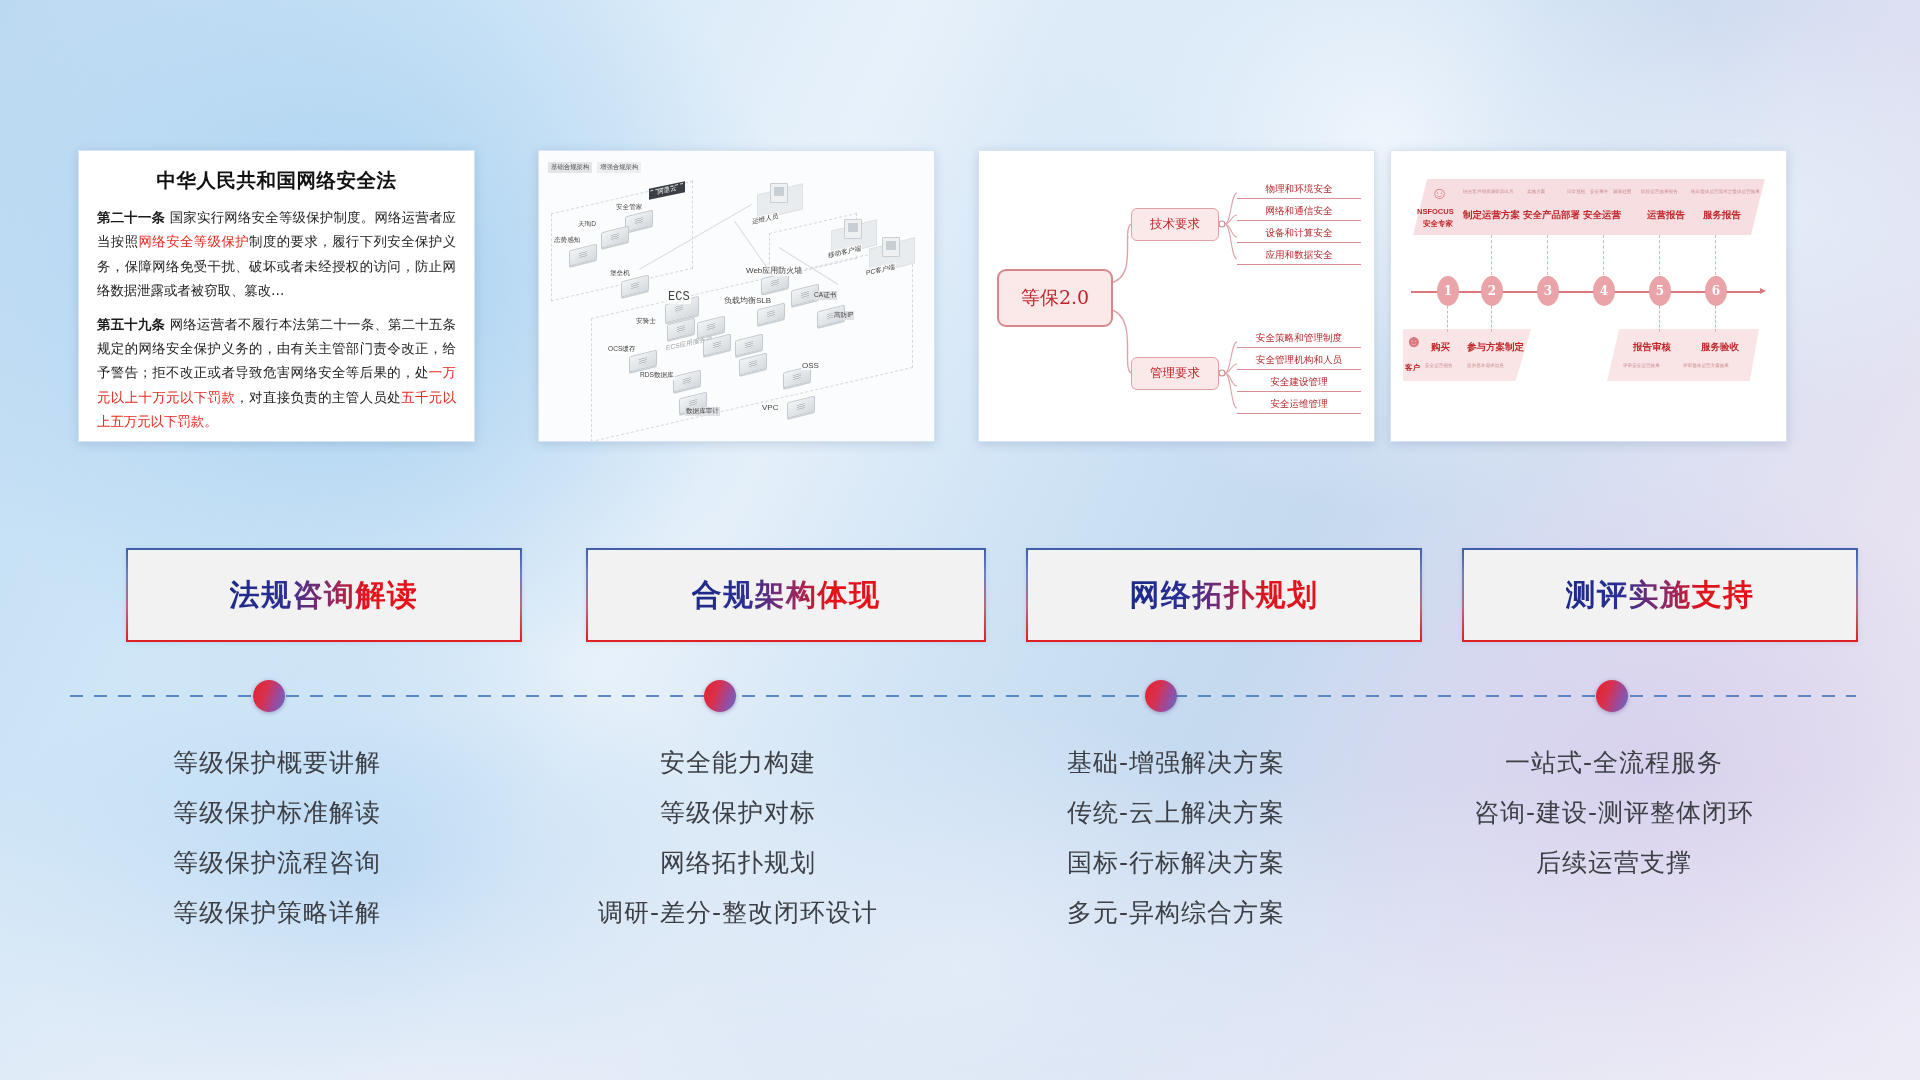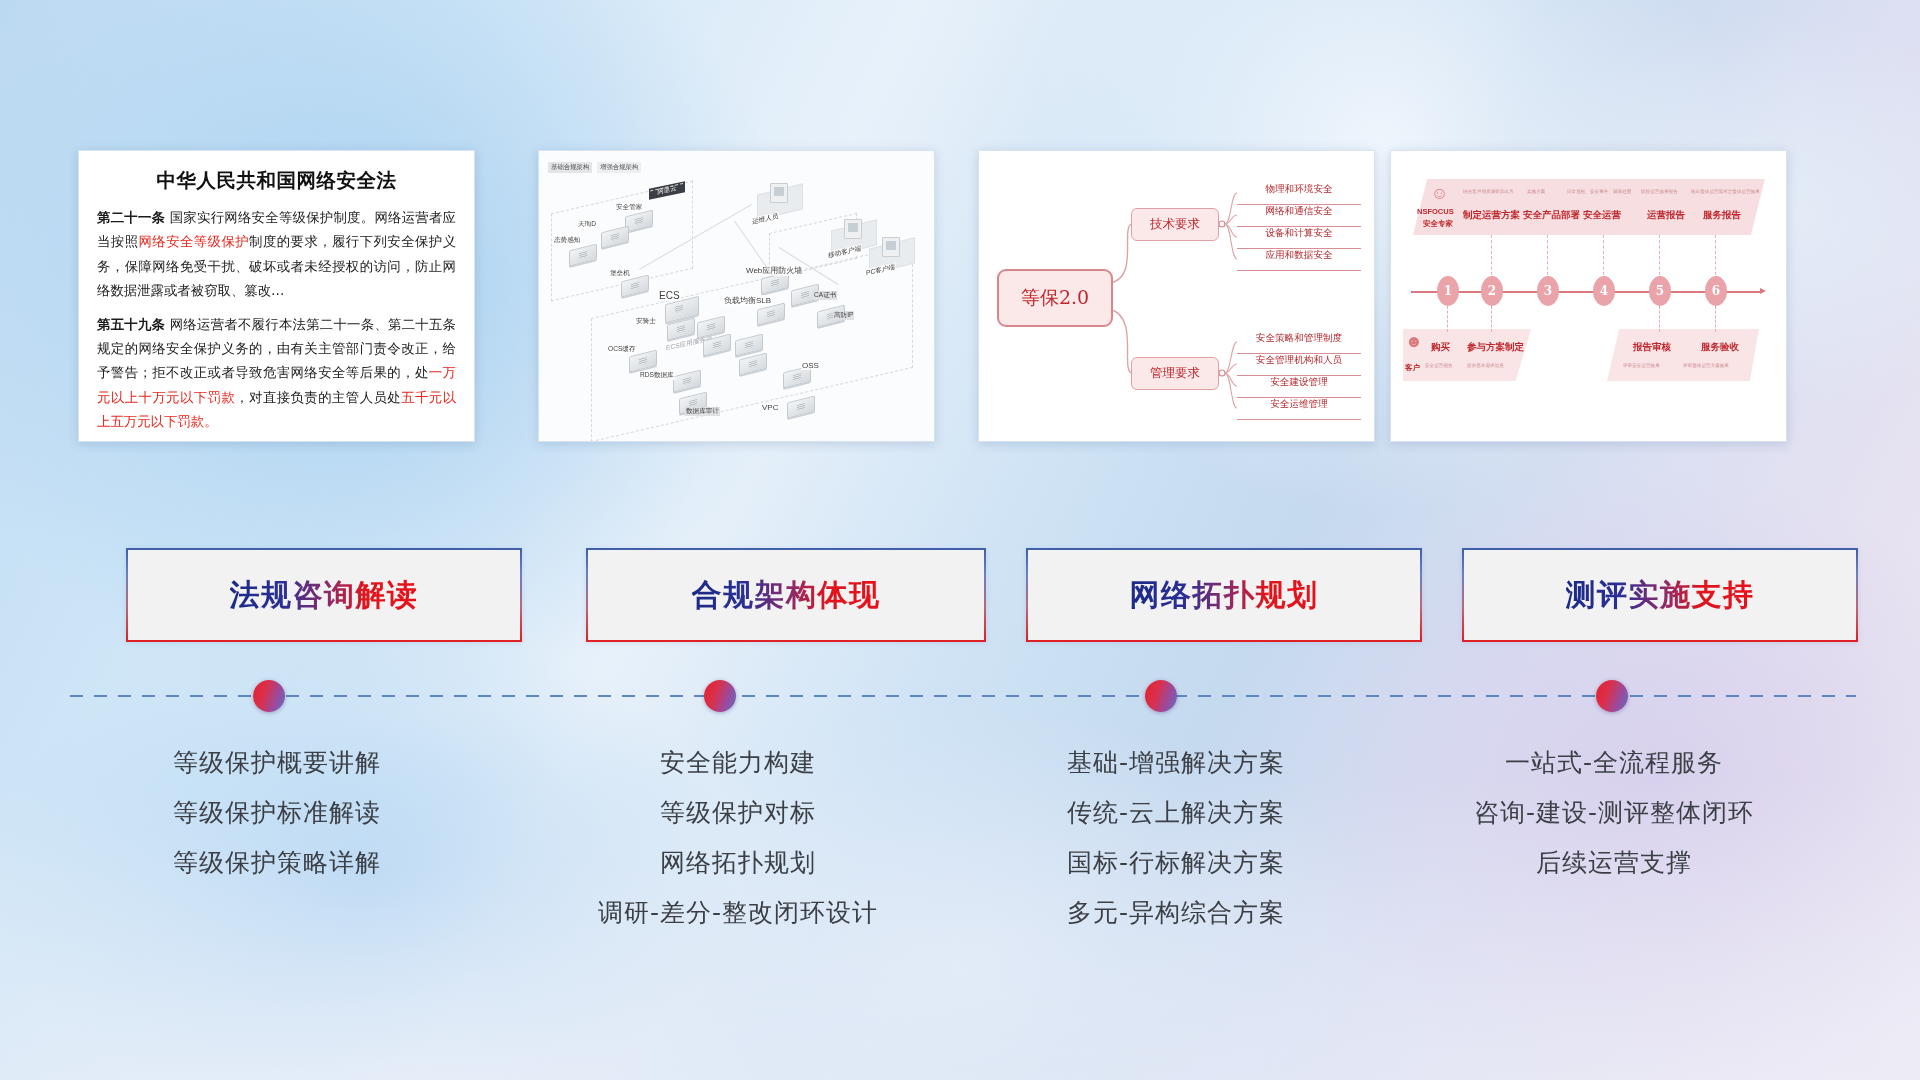--- a/index.html
+++ b/index.html
@@ -75,21 +75,21 @@
     display:flex;align-items:center;justify-content:center;
     font-size:19px;color:#c0272d;font-family:"DejaVu Serif","Liberation Serif",serif;}
   .mind .node{position:absolute;width:86px;height:31px;background:#fbe9ea;
     border:1.4px solid #e0a0a4;border-radius:6px;
     display:flex;align-items:center;justify-content:center;
     font-size:12.5px;color:#c0272d;font-family:"DejaVu Serif","Liberation Serif",serif;}
   .mind .node.tech{left:152px;top:57px;}
   .mind .node.mgmt{left:152px;top:206px;}
   .mind .leaf{position:absolute;left:258px;width:124px;font-size:9.6px;color:#b3272d;
     font-family:"DejaVu Serif","Liberation Serif",serif;text-align:center;
-    padding-bottom:8px;border-bottom:1.6px solid #d98e93;}
+    padding-bottom:2px;border-bottom:1.6px solid #d98e93;}
   .mind svg{position:absolute;inset:0;width:100%;height:100%;}
 
   
   .nf{position:relative;width:100%;height:100%;background:#fff;}
   .nf .bandTop{position:absolute;left:22px;top:28px;width:352px;height:56px;
     background:#f7dfe1;
     clip-path:polygon(4% 0,100% 0,96% 100%,0 100%);}
   .nf .bandA{position:absolute;left:12px;top:178px;width:128px;height:52px;
     background:#f9e5e6;clip-path:polygon(0 0,100% 0,88% 100%,0 100%);}
   .nf .bandB{position:absolute;left:216px;top:178px;width:152px;height:52px;
@@ -197,21 +197,21 @@
       <div class="lbl" style="left:76px;top:52px;">安全管家</div>
       <div class="srv" style="left:62px;top:78px;"></div>
       <div class="lbl" style="left:38px;top:69px;">天珣D</div>
       <div class="srv" style="left:30px;top:96px;"></div>
       <div class="lbl" style="left:14px;top:85px;">态势感知</div>
 
       <div class="srv" style="left:82px;top:127px;"></div>
       <div class="lbl" style="left:70px;top:118px;">堡垒机</div>
 
       <div class="srv" style="left:126px;top:149px;width:32px;height:17px;"></div>
-      <div class="lbl" style="left:119px;top:139px;font-size:10px;">ECS</div>
+      <div class="lbl" style="left:128px;top:139px;font-size:12px;font-family:Liberation Mono, monospace;">ECS</div>
       <div class="srv" style="left:128px;top:170px;"></div>
       <div class="lbl" style="left:96px;top:166px;">安骑士</div>
       <div class="lbl" style="left:126px;top:188px;transform:skewY(-13deg);color:#9aa1a8;">ECS应用服务器</div>
 
       <div class="srv" style="left:158px;top:168px;"></div>
       <div class="srv" style="left:164px;top:186px;"></div>
       <div class="srv" style="left:196px;top:186px;"></div>
       <div class="srv" style="left:200px;top:205px;"></div>
 
       <div class="srv" style="left:90px;top:202px;"></div>
@@ -347,20 +347,21 @@
 <div class="line"></div>
 <div class="bead b1"></div>
 <div class="bead b2"></div>
 <div class="bead b3"></div>
 <div class="bead b4"></div>
 
 <div class="lists">
   <div class="col col1">
     <div class="it">等级保护概要讲解</div>
     <div class="it">等级保护标准解读</div>
+    <div class="it">等级保护流程咨询</div>
     <div class="it">等级保护策略详解</div>
   </div>
   <div class="col col2">
     <div class="it">安全能力构建</div>
     <div class="it">等级保护对标</div>
     <div class="it">网络拓扑规划</div>
     <div class="it">调研-差分-整改闭环设计</div>
   </div>
   <div class="col col3">
     <div class="it">基础-增强解决方案</div>

